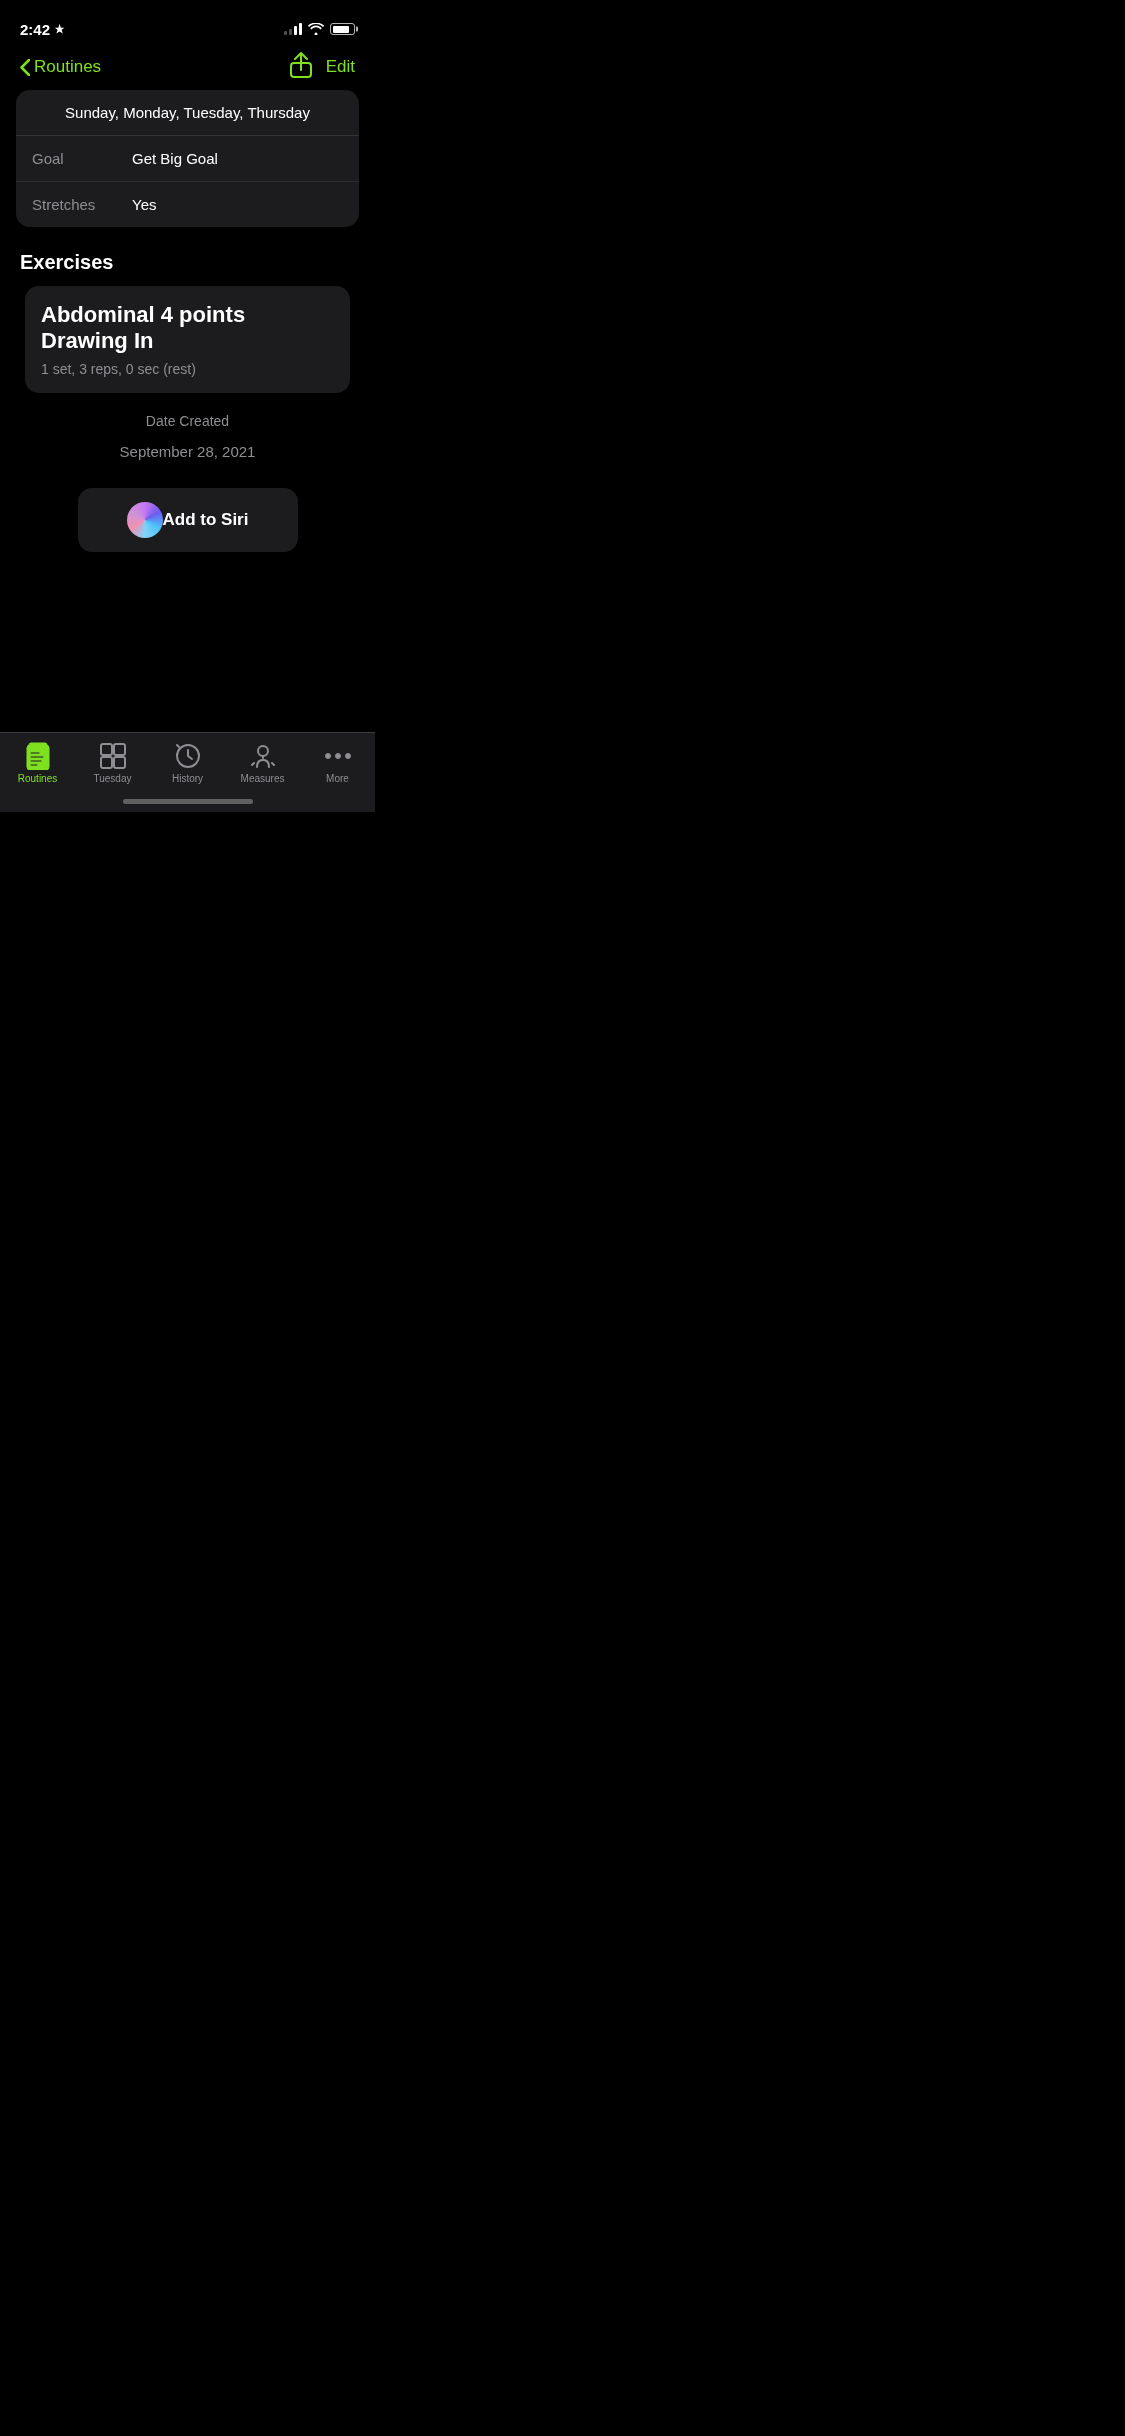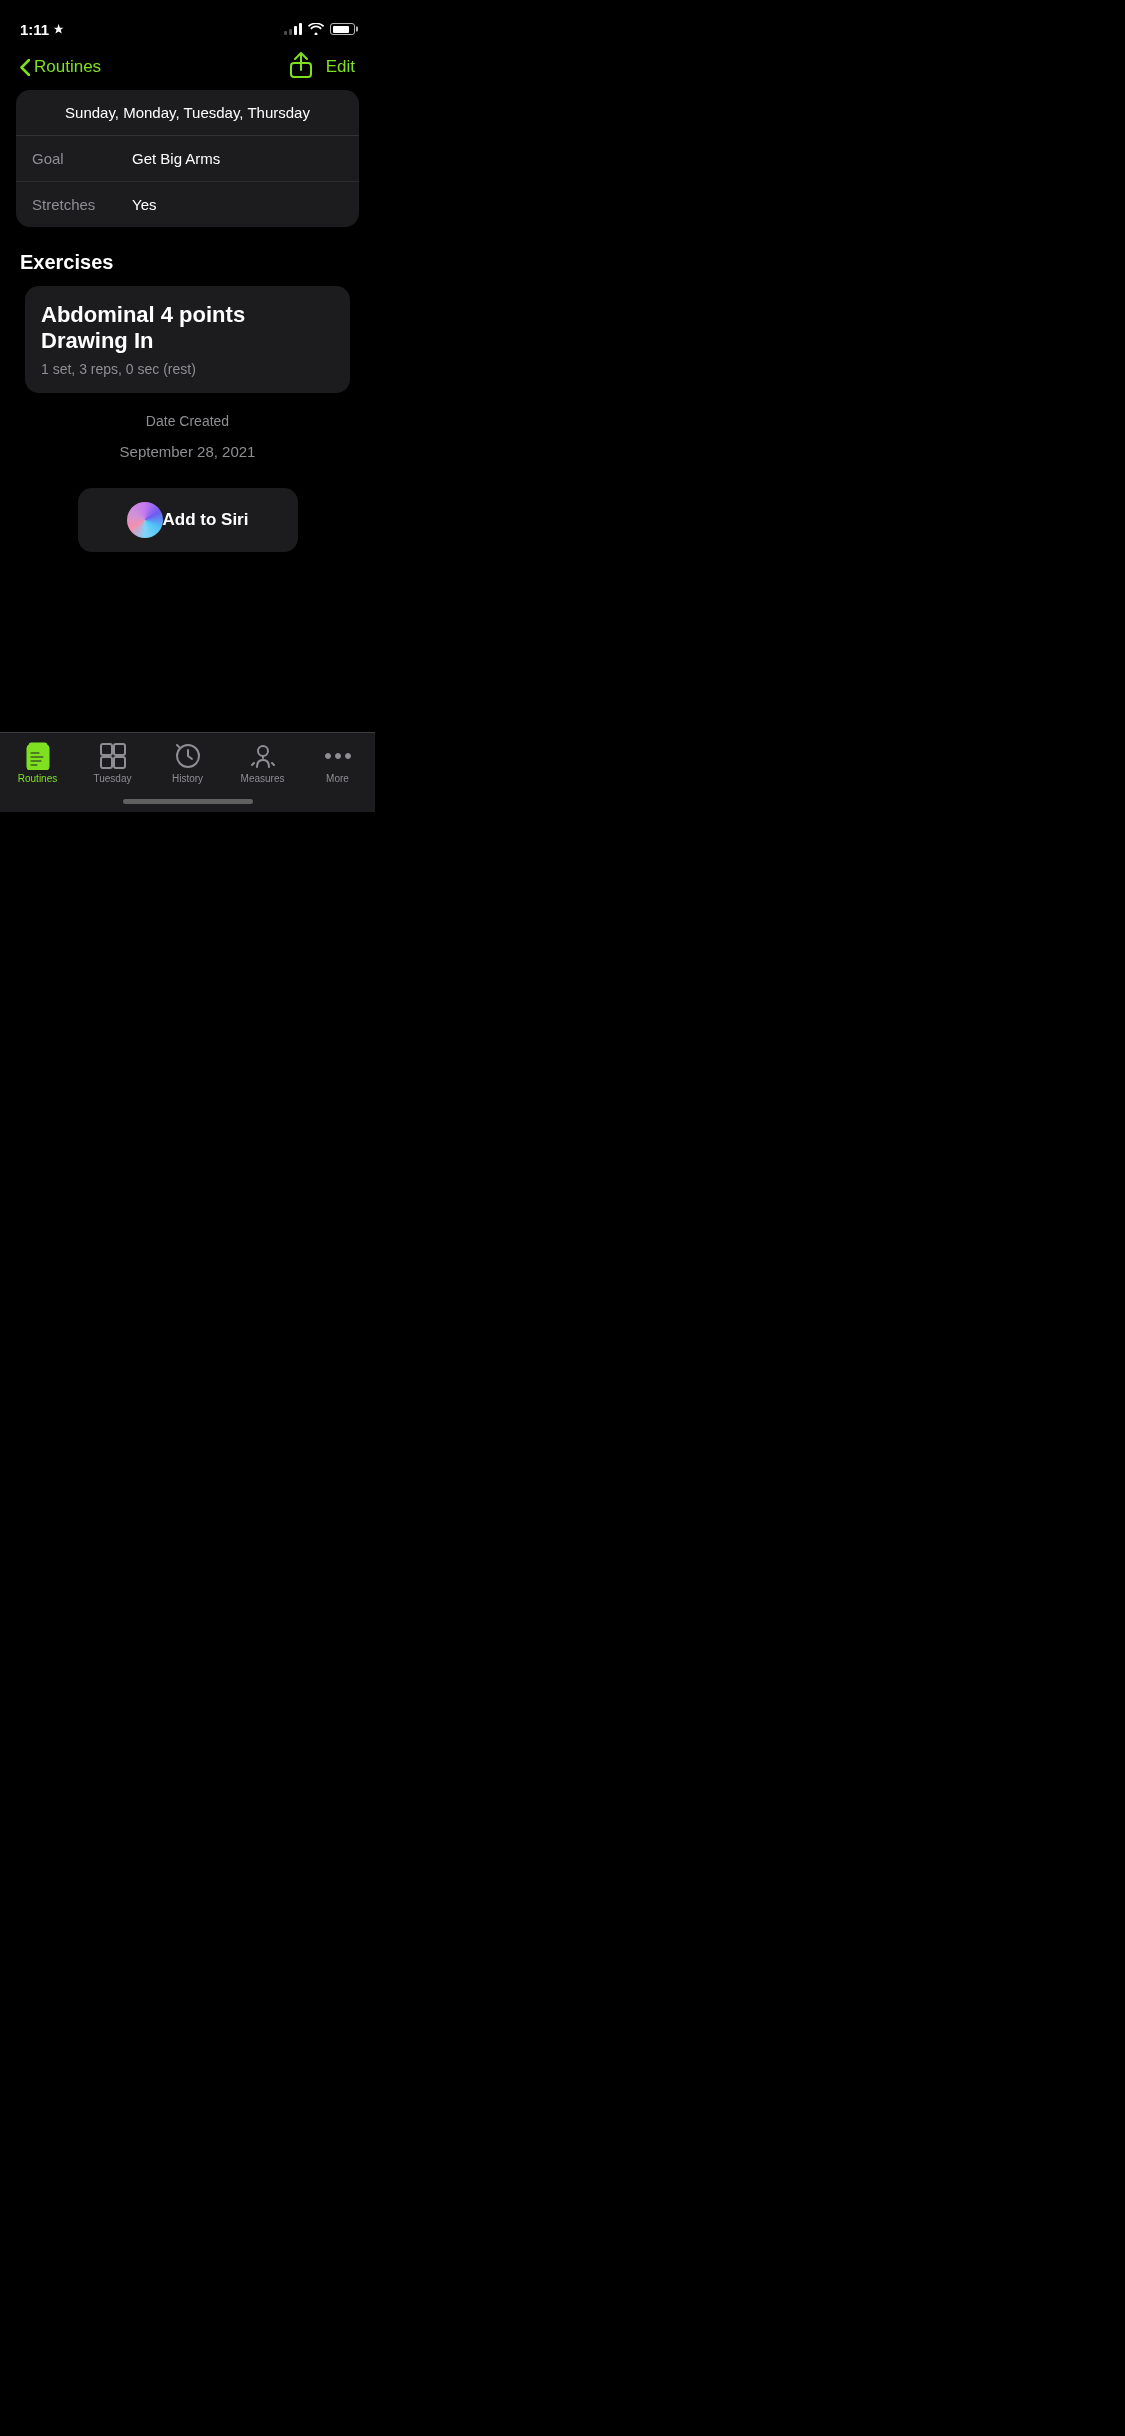--- a/index.html
+++ b/index.html
@@ -314,21 +314,21 @@
     .main-content {
       overflow-y: auto;
       height: calc(812px - 44px - 83px);
     }
   </style>
 </head>
 <body>
 
 <div class="status-bar">
   <div class="status-time">
-    <span>1:11</span>
+    <span>2:42</span>
     <svg viewBox="0 0 12 12" fill="white">
       <path d="M6 0L7.5 5H12L8.5 7.5L10 12L6 9.5L2 12L3.5 7.5L0 5H4.5Z" transform="rotate(0,6,6) scale(0.8) translate(1,1)"></path>
     </svg>
   </div>
   <div class="status-icons">
     <div class="signal-bars">
       <div class="signal-bar dim" style="height:4px"></div>
       <div class="signal-bar dim" style="height:6px"></div>
       <div class="signal-bar" style="height:9px"></div>
       <div class="signal-bar" style="height:12px"></div>
@@ -364,21 +364,21 @@
   </div>
 </div>
 
 <div class="main-content">
 
 
   <div class="info-card">
     <div class="days-row">Sunday, Monday, Tuesday, Thursday</div>
     <div class="info-row">
       <span class="info-label">Goal</span>
-      <span class="info-value">Get Big Arms</span>
+      <span class="info-value">Get Big Goal</span>
     </div>
     <div class="info-row">
       <span class="info-label">Stretches</span>
       <span class="info-value">Yes</span>
     </div>
   </div>
 
   <div class="section-title">Exercises</div>
 
   <div class="exercise-card">

